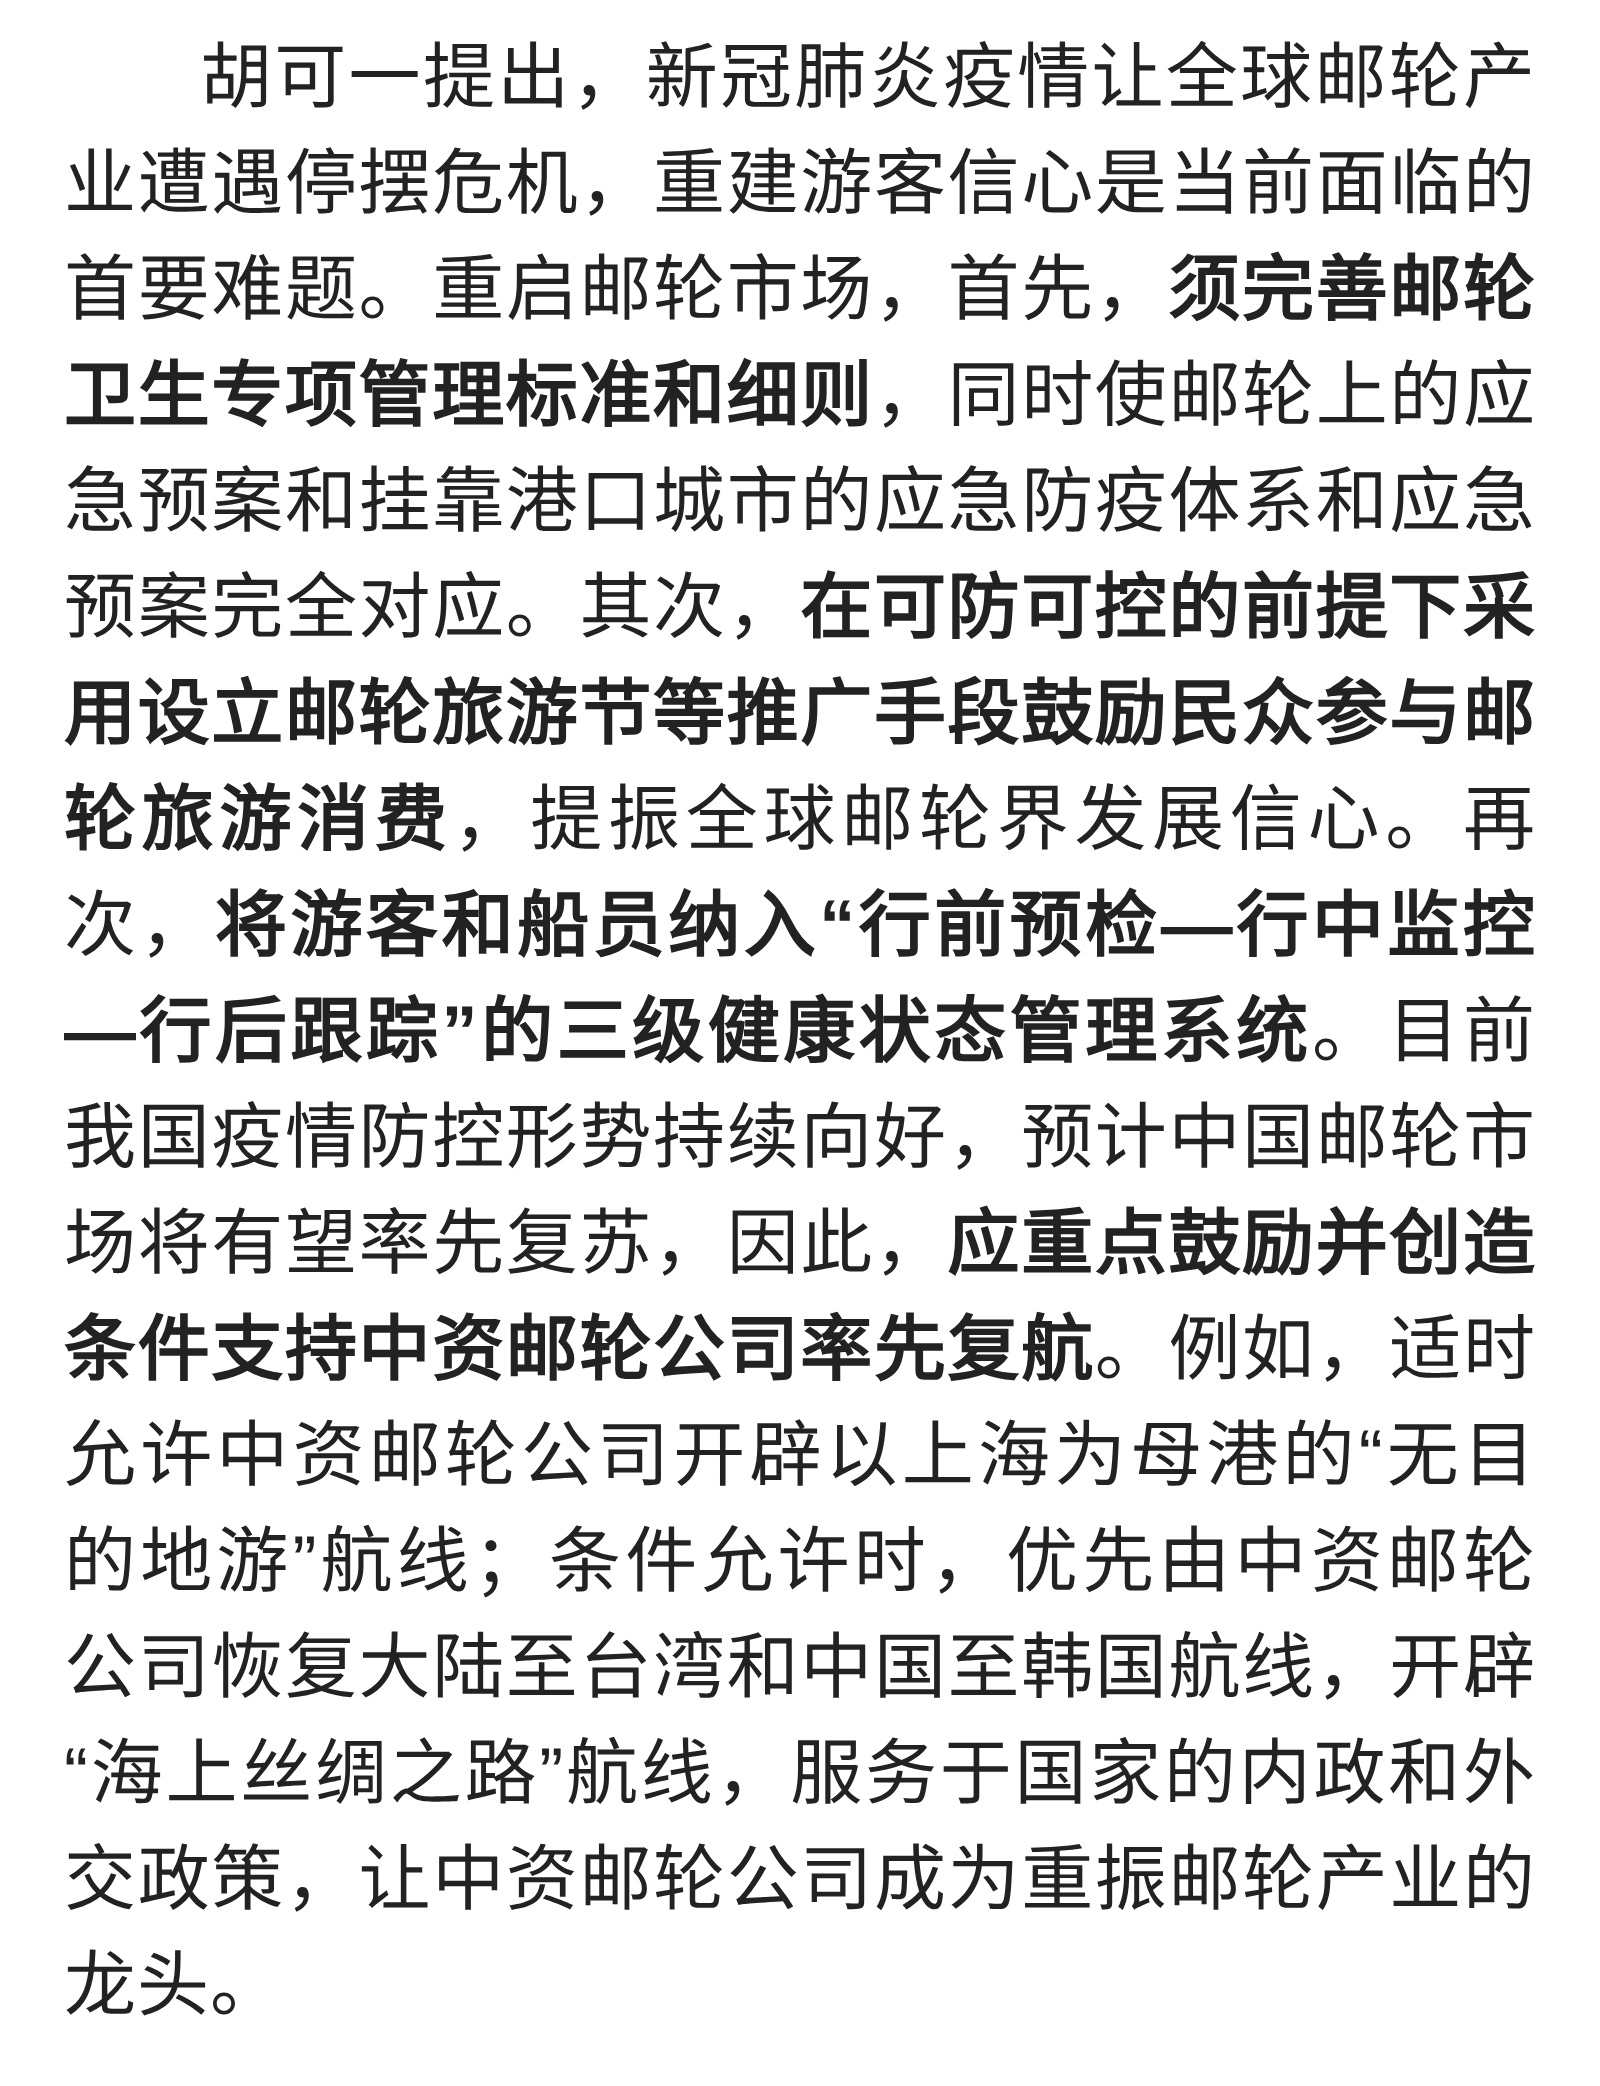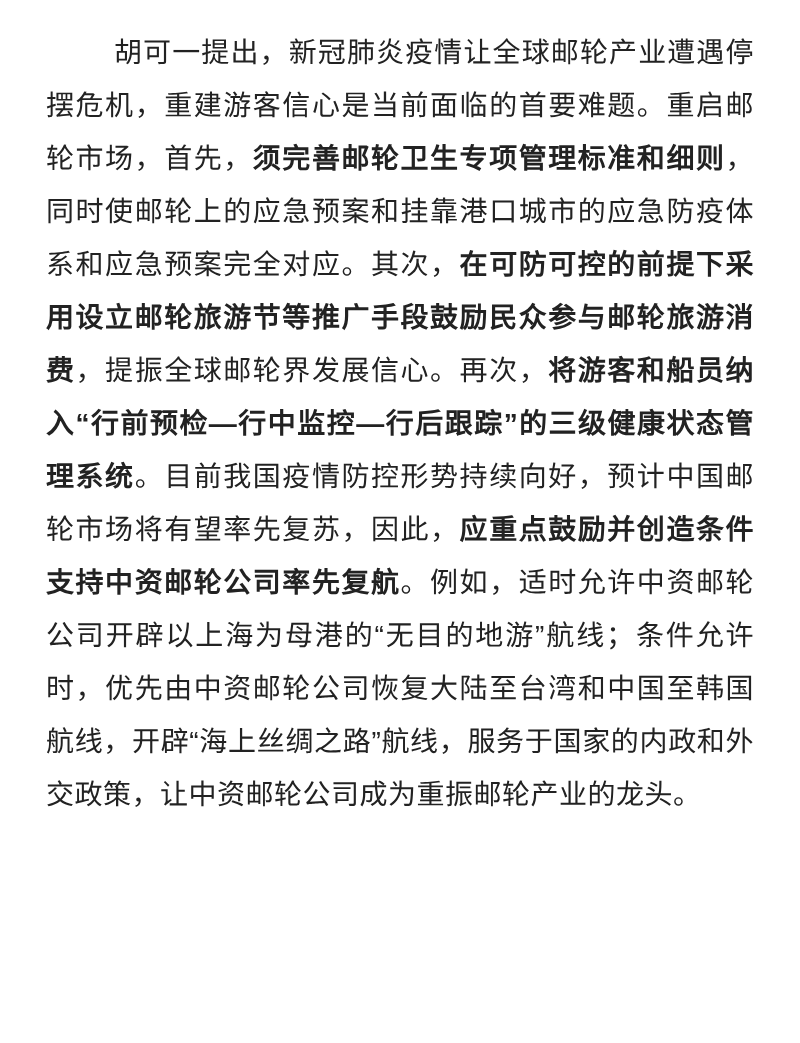--- a/index.html
+++ b/index.html
@@ -14,22 +14,22 @@
     font-family: "Liberation Sans", "DejaVu Sans", sans-serif;
   }
   .article-page {
     box-sizing: border-box;
     width: 800px;
     height: 1043px;
     padding: 12px 32px 0 32px;
     background: #ffffff;
   }
   .article-paragraph {
-    margin: 14px;
-    font-size: 28px;
+    margin: 0;
+    font-size: 36px;
     line-height: 53px;
     letter-spacing: 0.5px;
     color: #222222;
     text-align: justify;
     text-justify: inter-ideograph;
     text-indent: 68px;
     word-break: break-all;
     overflow-wrap: break-word;
   }
   .seg {

